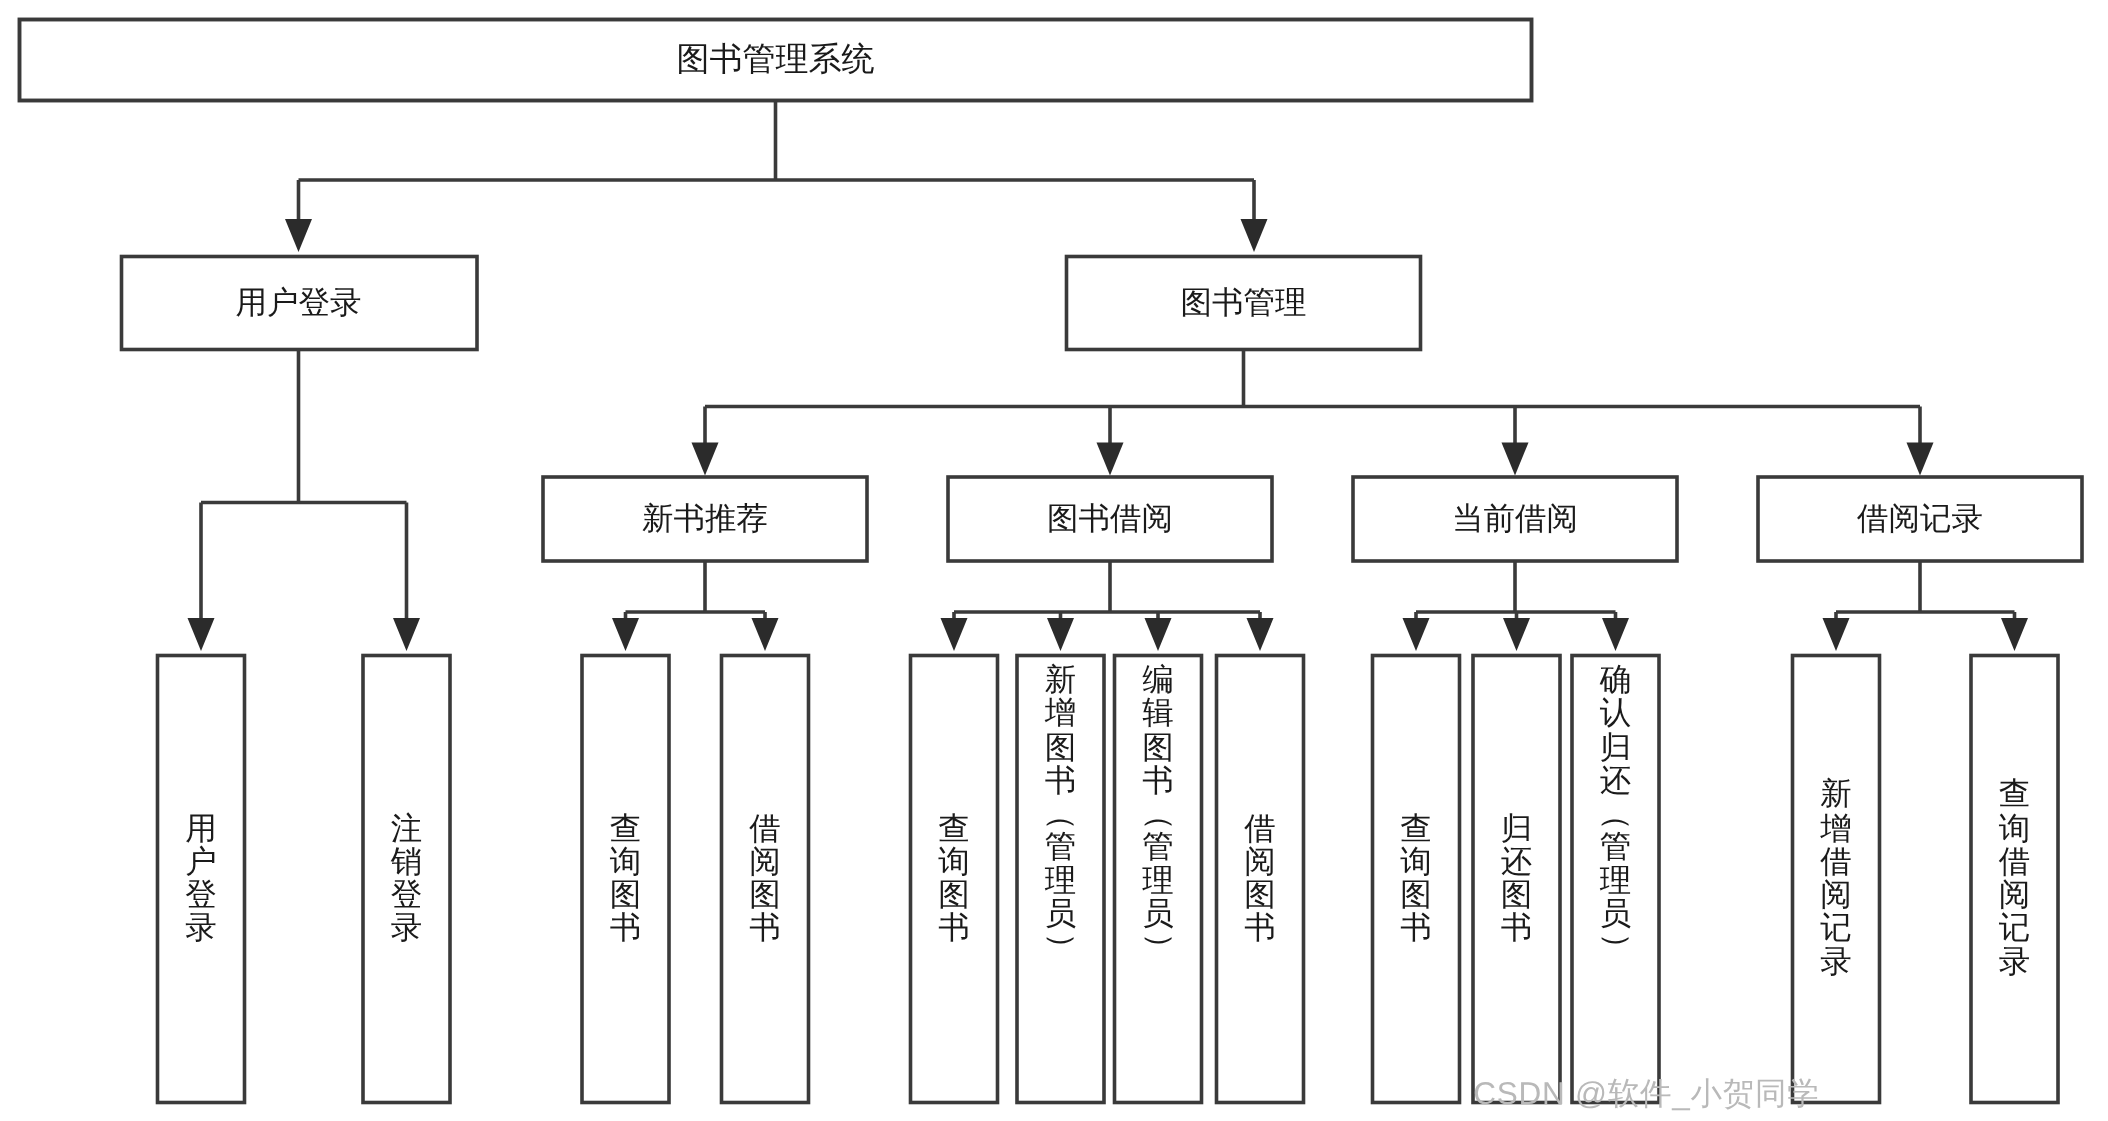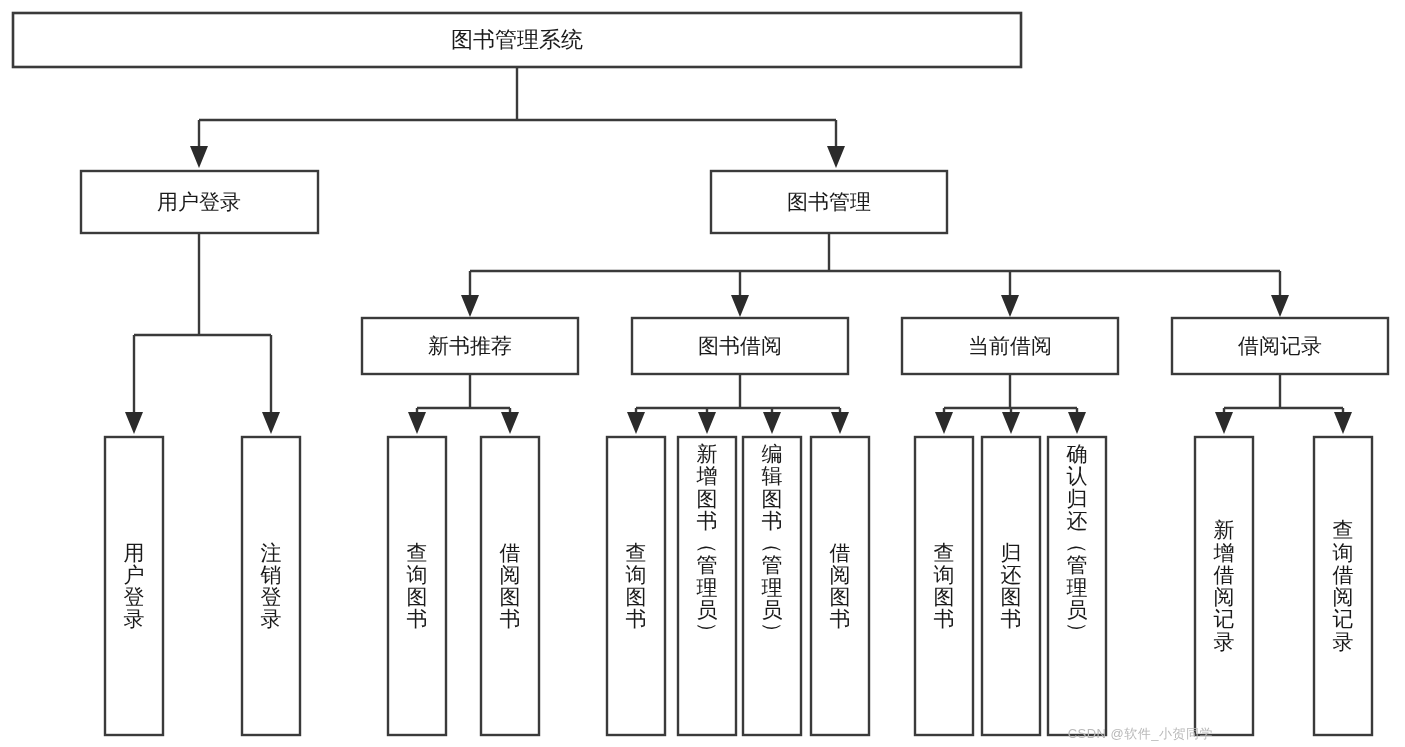--- a/index.html
+++ b/index.html
@@ -72,21 +72,21 @@
     display: block;
   }
   .vchar.rot {
     transform: rotate(90deg);
   }
   .watermark {
     position: absolute;
     right: 8px;
     bottom: 4px;
     font-family: "Liberation Sans", "DejaVu Sans", sans-serif;
-    font-size: 13px;
+    font-size: 21px;
     color: #b9b9b9;
     letter-spacing: 0.5px;
     pointer-events: none;
     user-select: none;
   }
 </style>
 </head>
 <body>
 
 <div id="diagram-root">

